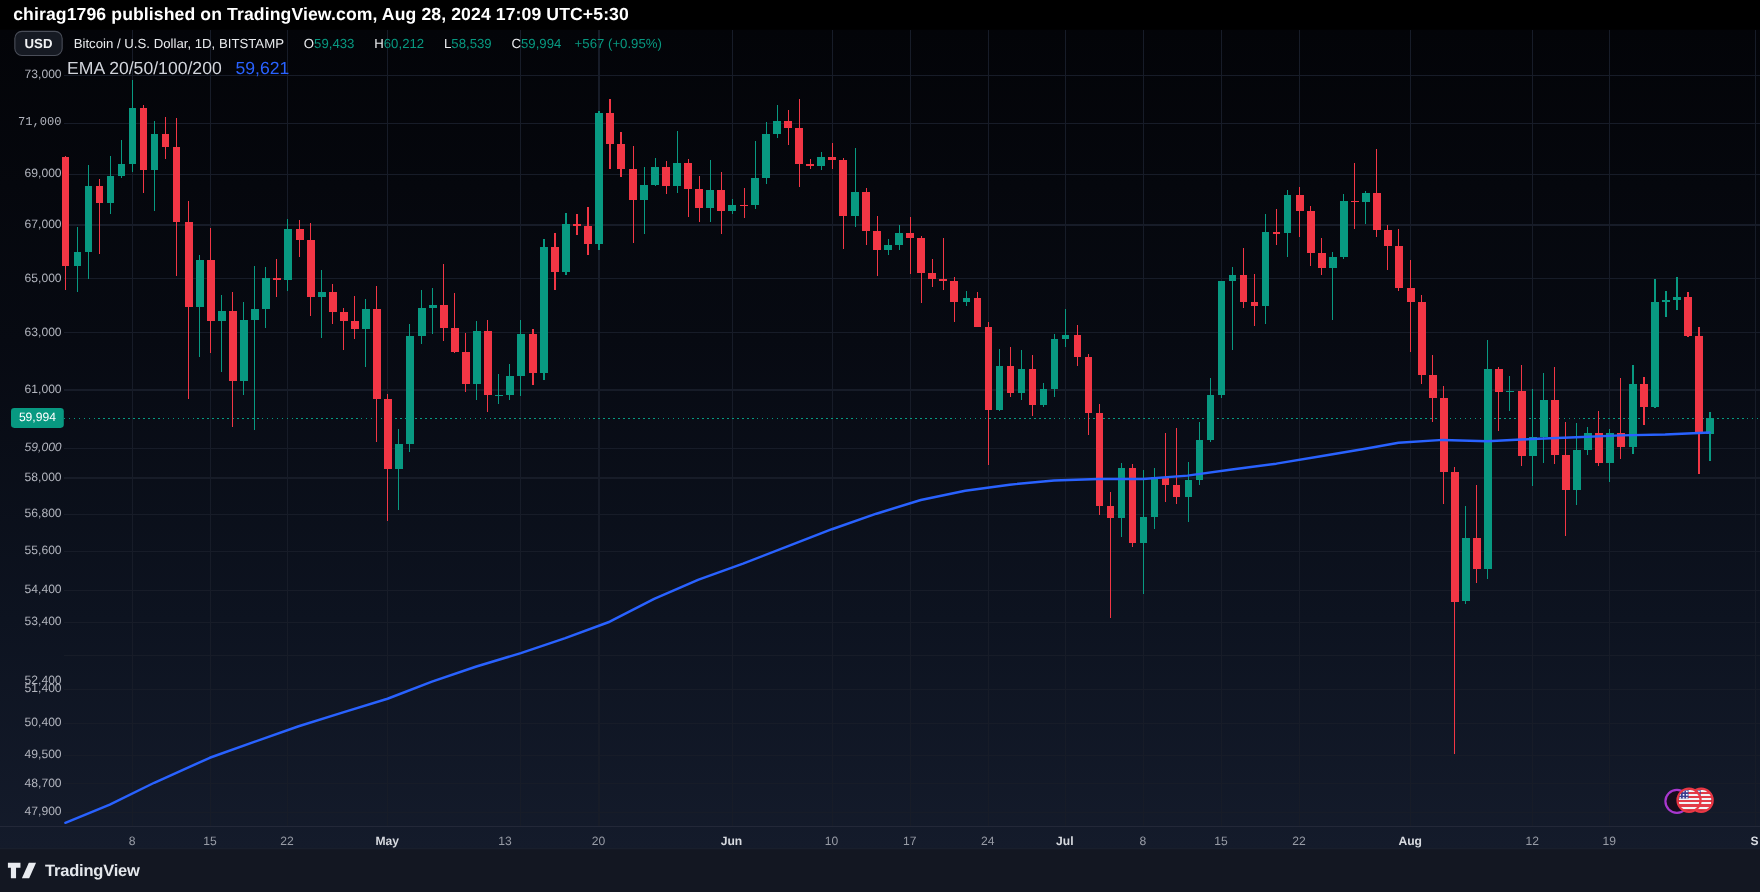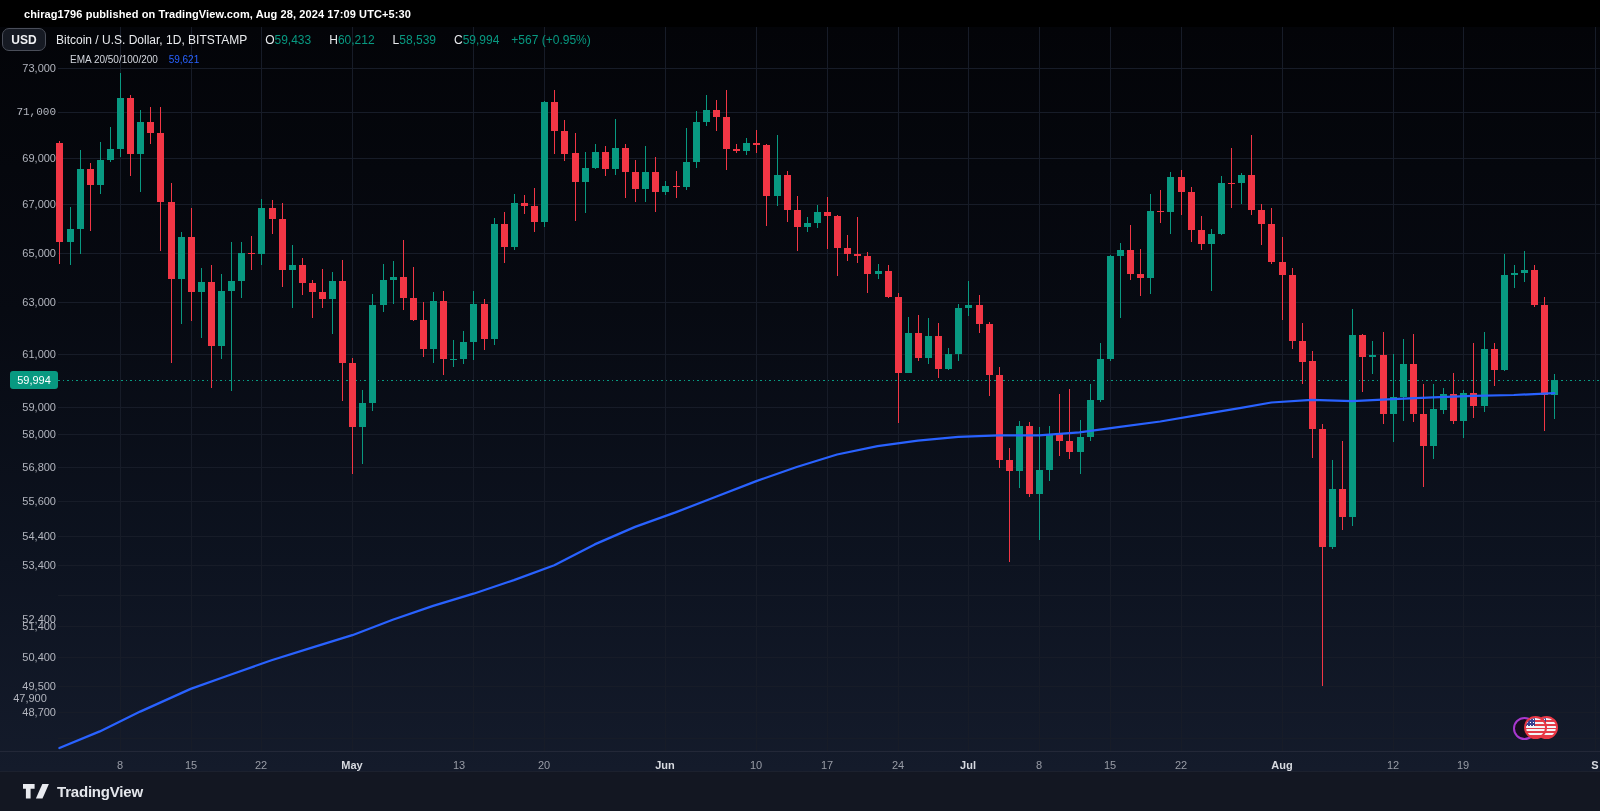--- a/index.html
+++ b/index.html
@@ -1,50 +1,50 @@
 <!DOCTYPE html>
 <html><head>
 <meta charset="utf-8">
 <style>
   html,body{margin:0;padding:0;background:#000;width:1600px;height:811px;overflow:hidden;
     font-family:"Liberation Sans",sans-serif;-webkit-font-smoothing:antialiased;}
-  .topbar{height:27px;background:#000;display:flex;align-items:center;padding-left:24px;
-    color:#fff;font-size:11px;font-weight:600;letter-spacing:.1px;}
+  .topbar{height:27px;background:#000;display:flex;align-items:center;padding-left:12px;
+    color:#fff;font-size:16px;font-weight:600;letter-spacing:.1px;}
   .chart-area{position:relative;height:744px;overflow:hidden;
     background:linear-gradient(180deg,#030408 0%,#070a12 38%,#0d1320 72%,#141b2b 100%);}
   svg.chart{position:absolute;left:0;top:0;}
   .ptick{position:absolute;left:4px;width:52px;text-align:right;font-size:11px;color:#b2b5be;
     height:16px;line-height:16px;pointer-events:none;}
   .ttick{position:absolute;top:731px;transform:translateX(-50%);font-size:11px;color:#989ca6;
     height:14px;line-height:14px;white-space:nowrap;}
   .ttick.major{color:#d7dae0;font-weight:600;}
   .last-price{position:absolute;left:10px;top:344px;width:48px;height:18px;border-radius:3px;
     background:#089981;color:#fff;font-size:11px;line-height:18px;text-align:center;}
-  .legend{position:absolute;left:2px;top:1px;}
+  .legend{position:absolute;left:13px;top:1px;}
   .legend .row1{display:flex;align-items:center;height:23px;font-size:12px;}
   .currency-btn{width:44px;height:23px;border:1px solid #4a4e59;border-radius:7px;background:#161a23;
     color:#f0f1f3;font-size:12px;font-weight:600;display:flex;align-items:center;justify-content:center;
     box-sizing:border-box;cursor:pointer;}
   .sym{color:#e8eaed;margin-left:10px;}
   .ohlc{margin-left:18px;color:#e8eaed;}
   .ohlc b{font-weight:400;color:#089981;}
   .chg{margin-left:12px;color:#089981;}
-  .legend .row2{margin:3px 0 0 68px;font-size:10px;color:#d2d5dc;}
+  .legend .row2{margin:3px 0 0 48px;font-size:16px;color:#d2d5dc;}
   .ind-val{color:#2962ff;margin-left:8px;}
   .badges{position:absolute;left:1513px;top:687px;width:48px;height:28px;cursor:pointer;}
   .badge{position:absolute;width:19px;height:19px;border-radius:50%;box-sizing:content-box;}
   .badge.purple{left:0;top:3px;z-index:1;border:2px solid #a838cf;background:#170d1d;}
   .badge.flag{border:2px solid #e93744;overflow:hidden;
     background:repeating-linear-gradient(180deg,#f2f4f7 0 1.9px,#e23b48 1.9px 3.8px);}
   .badge.flag::before{content:"";position:absolute;left:0;top:0;width:9px;height:8px;background:#3a3f90;
     background-image:radial-gradient(#fff 28%,rgba(0,0,0,0) 32%);background-size:3px 3px;}
   .badge.flag-right{left:22px;top:2px;z-index:2;}
   .badge.flag-mid{left:11px;top:2px;z-index:3;}
   .footer{height:40px;background:#131722;border-top:1px solid #1c212e;display:flex;align-items:center;
-    padding-left:23px;box-sizing:border-box;}
+    padding-left:7px;box-sizing:border-box;}
   .brand{color:#e4e7ec;font-size:15px;font-weight:600;margin-left:8px;letter-spacing:-.2px;}
 </style>
 </head>
 <body>
 
 <div class="topbar">
   <span>chirag1796 published on TradingView.com, Aug 28, 2024 17:09 UTC+5:30</span>
 </div>
 
 <div class="chart-area">
@@ -692,32 +692,32 @@
     </svg>
 
   <div id="price-ticks">
       <div class="ptick" style="top: 33px;">73,000</div>
       <div class="ptick" style="top: 77px; font-family: Liberation Mono, monospace;">71,000</div>
       <div class="ptick" style="top: 123px;">69,000</div>
       <div class="ptick" style="top: 169px;">67,000</div>
       <div class="ptick" style="top: 218px;">65,000</div>
       <div class="ptick" style="top: 267px;">63,000</div>
       <div class="ptick" style="top: 319px;">61,000</div>
-      <div class="ptick" style="top: 372px;">59,000</div>
+      <div class="ptick" style="top: 372px; font-style: italic;">59,000</div>
       <div class="ptick" style="top: 399px;">58,000</div>
       <div class="ptick" style="top: 432px;">56,800</div>
       <div class="ptick" style="top: 466px;">55,600</div>
       <div class="ptick" style="top: 501px;">54,400</div>
       <div class="ptick" style="top: 530px;">53,400</div>
       <div class="ptick" style="top: 584px;">52,400</div>
       <div class="ptick" style="top: 591px;">51,400</div>
       <div class="ptick" style="top: 622px;">50,400</div>
       <div class="ptick" style="top: 651px;">49,500</div>
       <div class="ptick" style="top: 677px;">48,700</div>
-      <div class="ptick" style="top: 663px; text-align: center;">47,900</div>
+      <div class="ptick" style="top: 703px;">47,900</div>
     </div>
   <div id="time-ticks">
       <div class="ttick" style="left: 120px;">8</div>
       <div class="ttick" style="left: 191px;">15</div>
       <div class="ttick" style="left: 261px;">22</div>
       <div class="ttick major" style="left: 352px;">May</div>
       <div class="ttick" style="left: 459px;">13</div>
       <div class="ttick" style="left: 544px; text-align: right;">20</div>
       <div class="ttick major" style="left: 665px;">Jun</div>
       <div class="ttick" style="left: 756px;">10</div>

